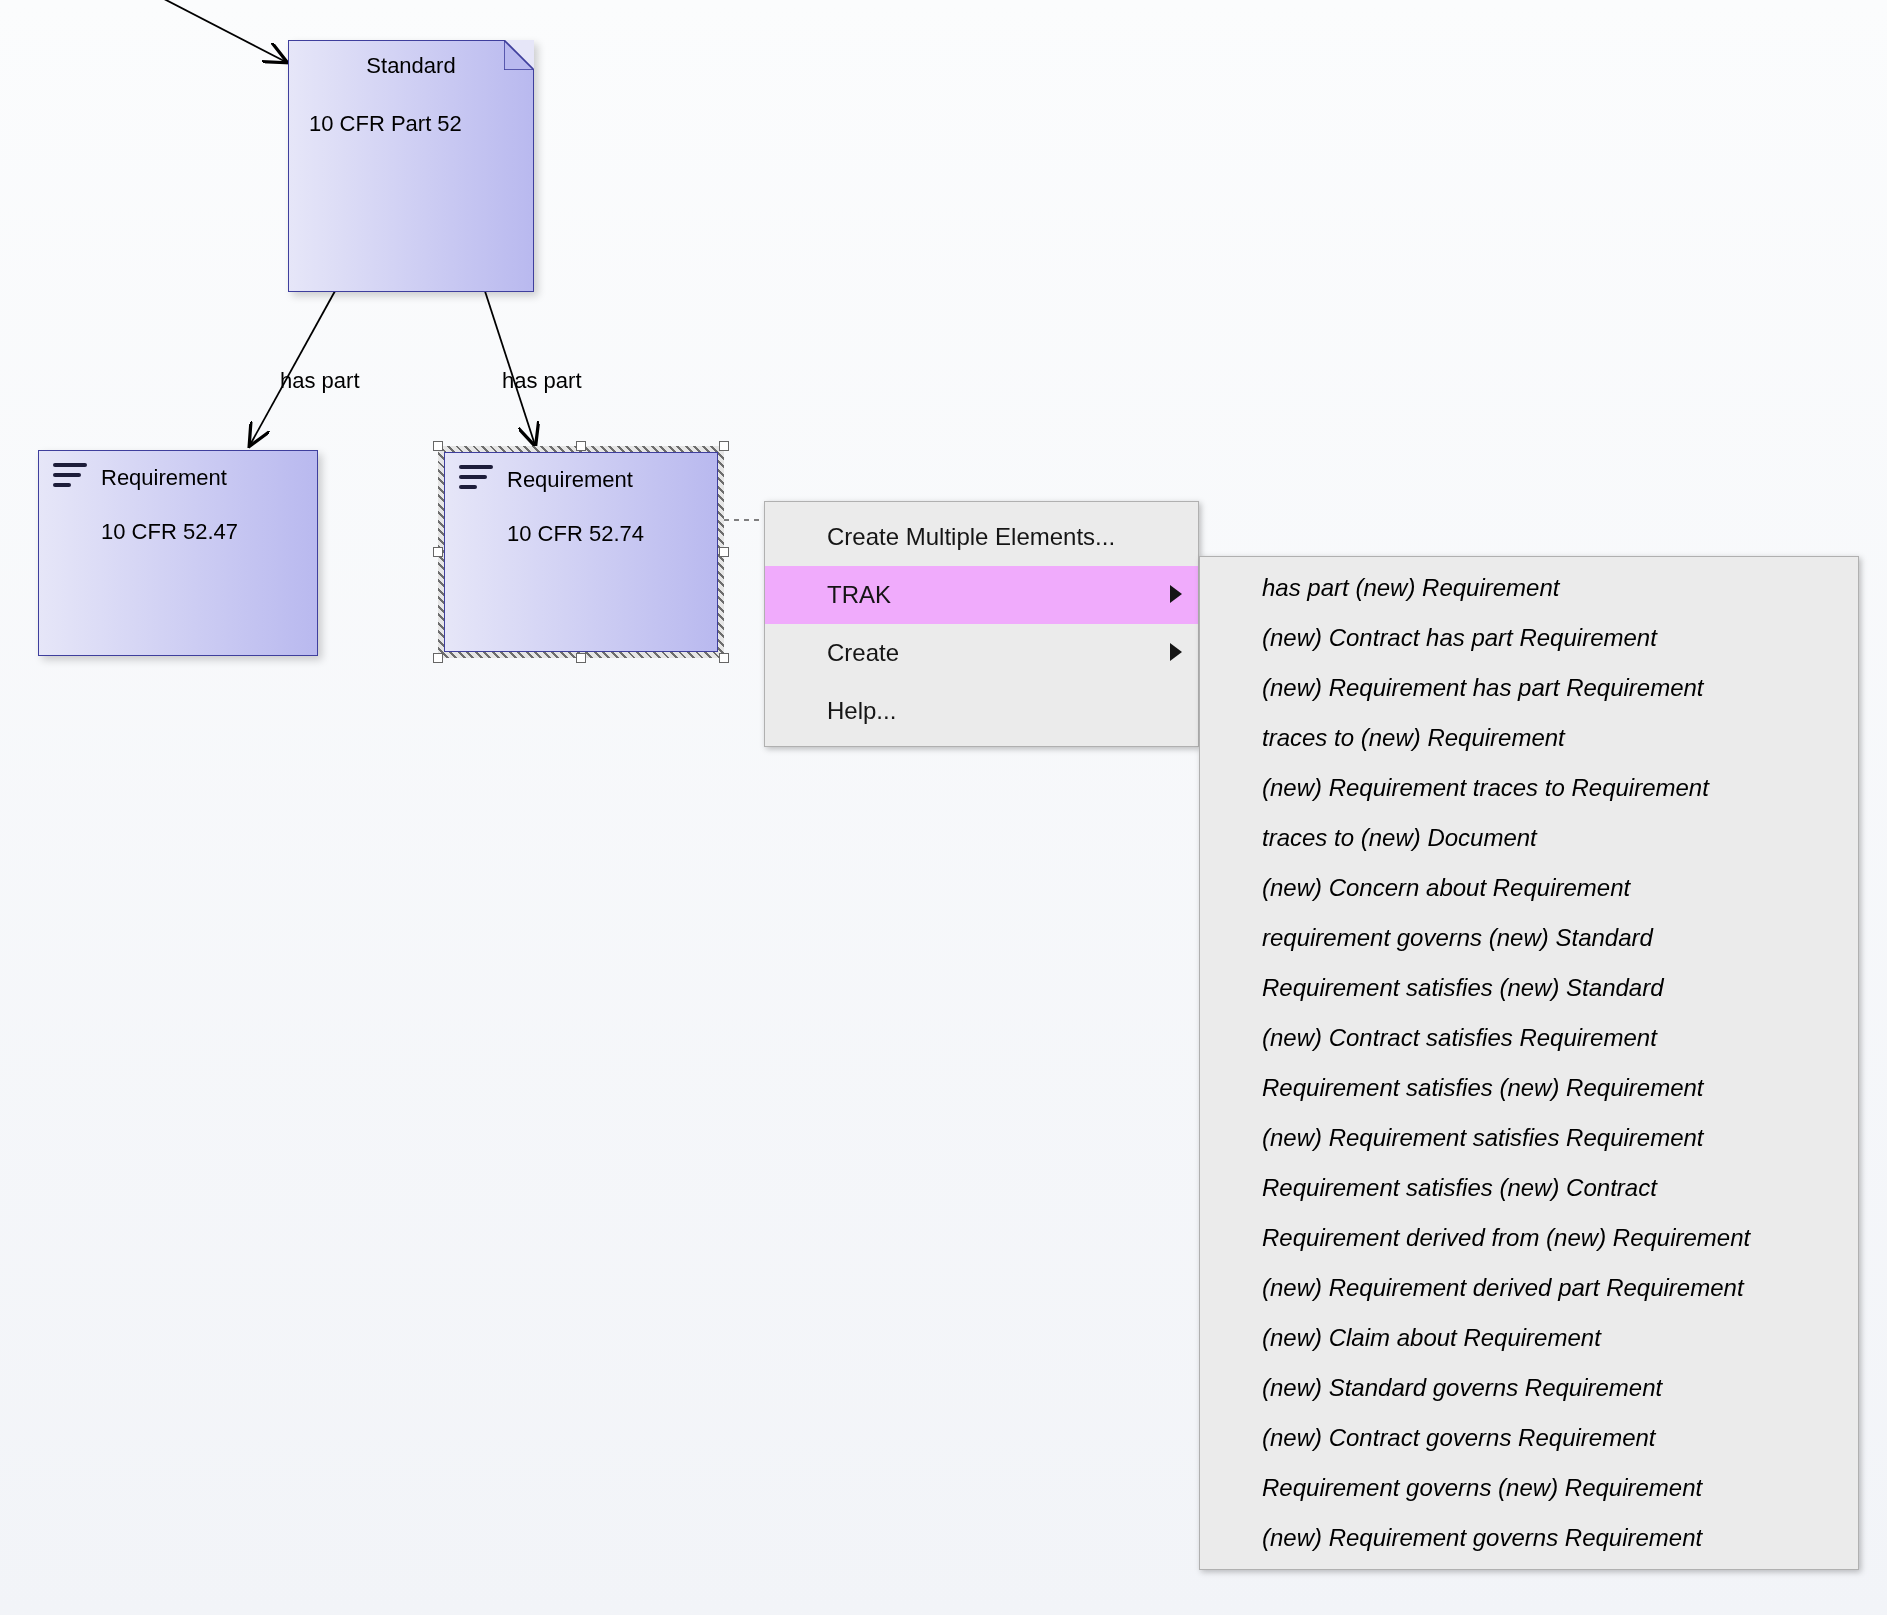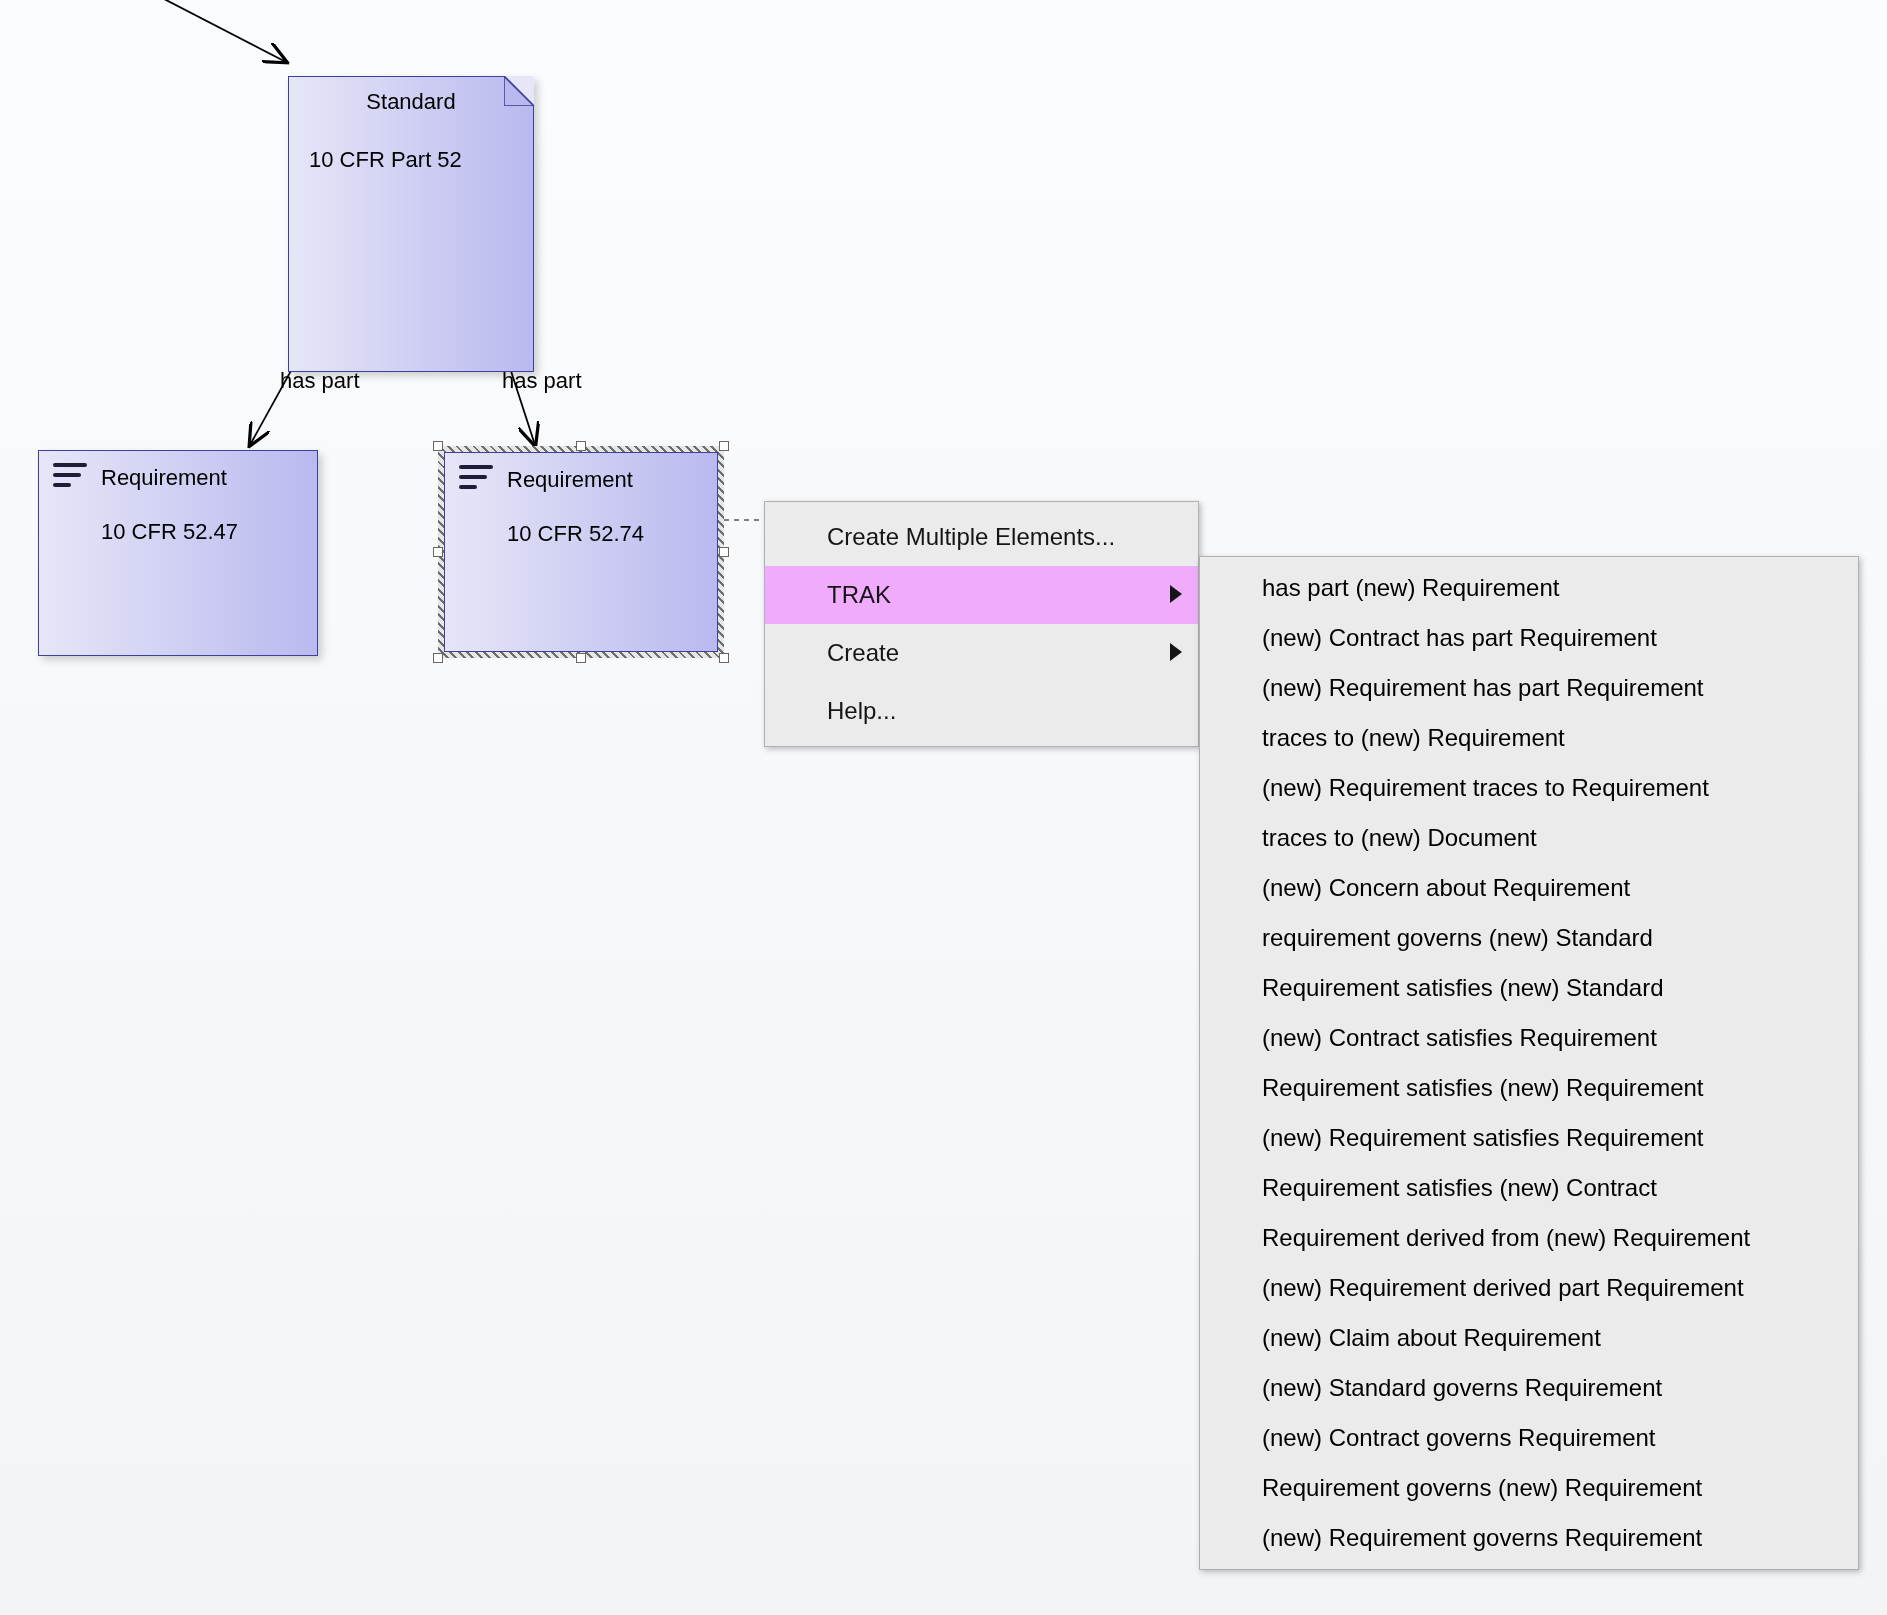--- a/index.html
+++ b/index.html
@@ -17,26 +17,25 @@
     width: 1887px;
     height: 1615px;
   }
 
   
   .standard-node {
     position: absolute;
     left: 288px;
     top: 40px;
     width: 246px;
-    height: 296px;
+    height: 252px;
     background: linear-gradient(to right, #e6e6f8 0%, #b9b9ef 100%);
     border: 1.6px solid #3f3f9d;
     box-shadow: 4px 4px 8px rgba(0,0,0,0.18);
     box-sizing: border-box;
-    margin-top: 36px;
   }
 
   .standard-stereotype {
     position: absolute;
     top: 12px;
     left: 0;
     width: 100%;
     text-align: center;
     font-size: 22px;
     color: #000;
@@ -289,21 +288,21 @@
         <svg width="12" height="18" viewBox="0 0 12 18">
             <polygon points="0,0 12,9 0,18" fill="#151515"></polygon>
           </svg>
       </span>
     </div>
     <div class="menu-item">
       <span>Help...</span>
     </div>
   </div>
 
-  <div class="submenu" id="trak-submenu" style="left:1199px; top:556px; width:660px;">
+  <div class="submenu" id="trak-submenu" style="left:1199px; top:556px; width:660px;font-style:italic;">
 
   <div class="submenu-item"><span>has part (new) Requirement</span></div>
       <div class="submenu-item"><span>(new) Contract has part Requirement</span></div>
       <div class="submenu-item"><span>(new) Requirement has part Requirement</span></div>
       <div class="submenu-item"><span>traces to (new) Requirement</span></div>
       <div class="submenu-item"><span>(new) Requirement traces to Requirement</span></div>
       <div class="submenu-item"><span>traces to (new) Document</span></div>
       <div class="submenu-item"><span>(new) Concern about Requirement</span></div>
       <div class="submenu-item"><span>requirement governs (new) Standard</span></div>
       <div class="submenu-item"><span>Requirement satisfies (new) Standard</span></div>

